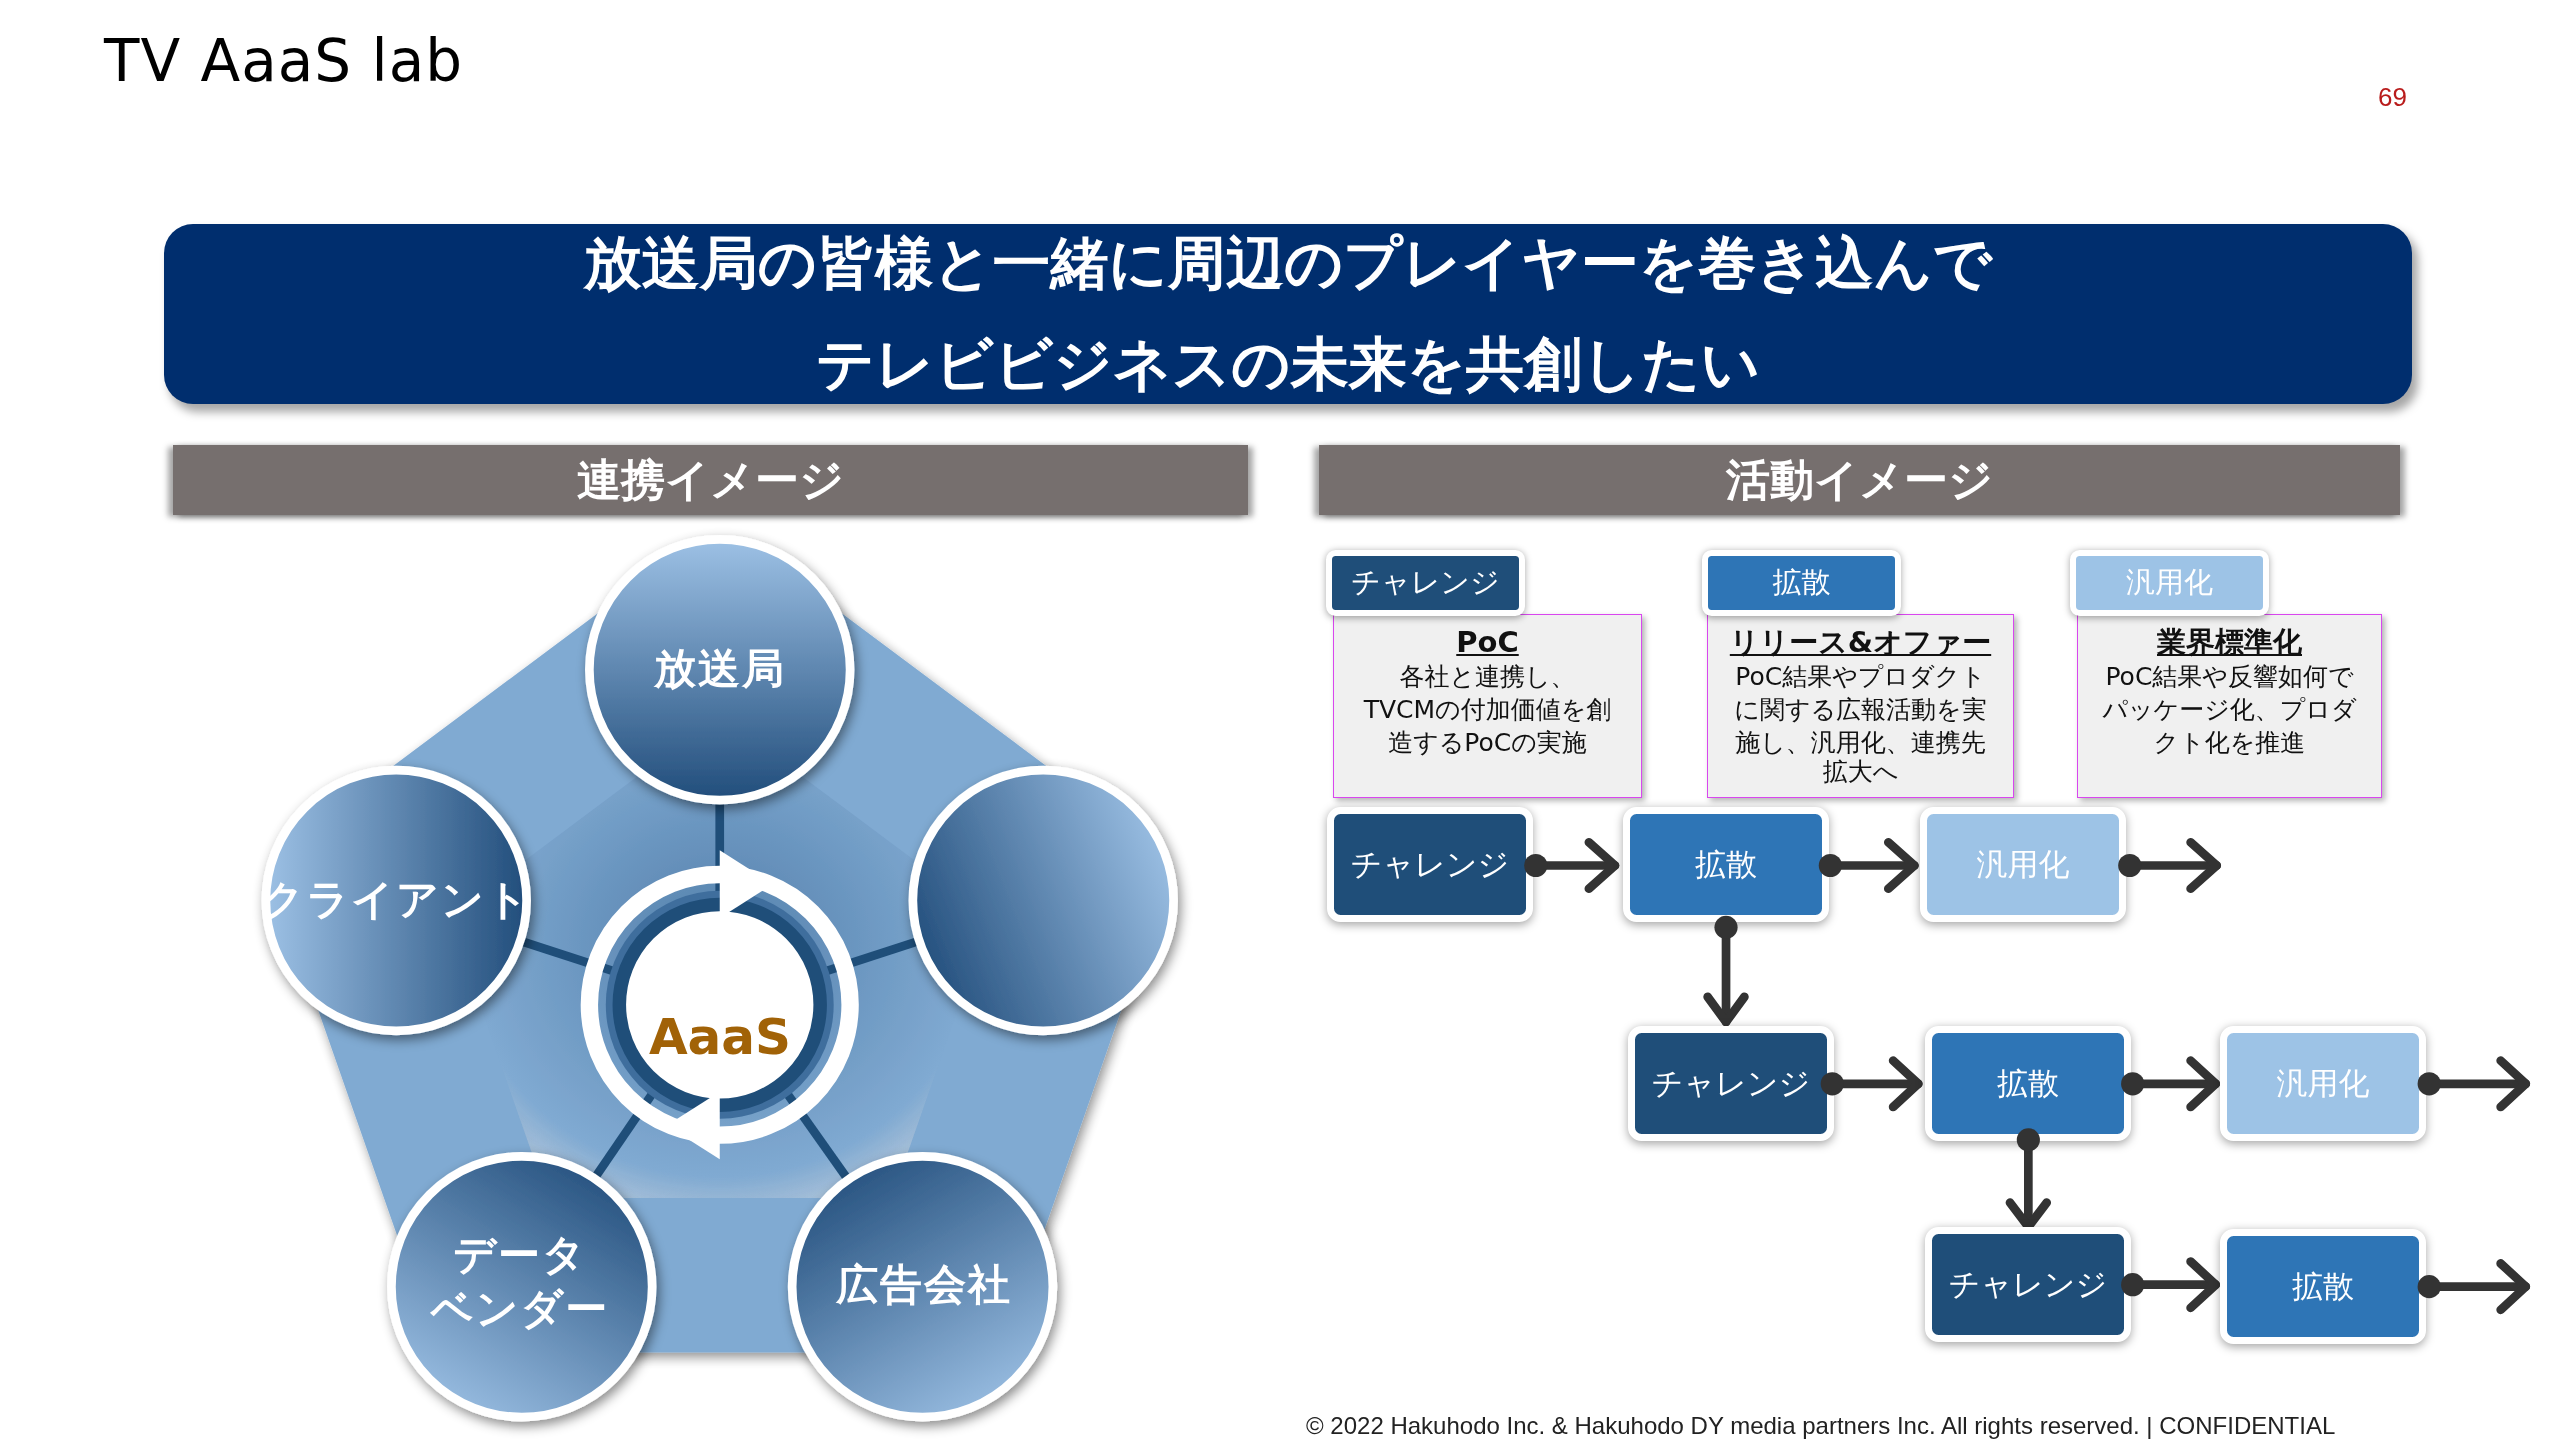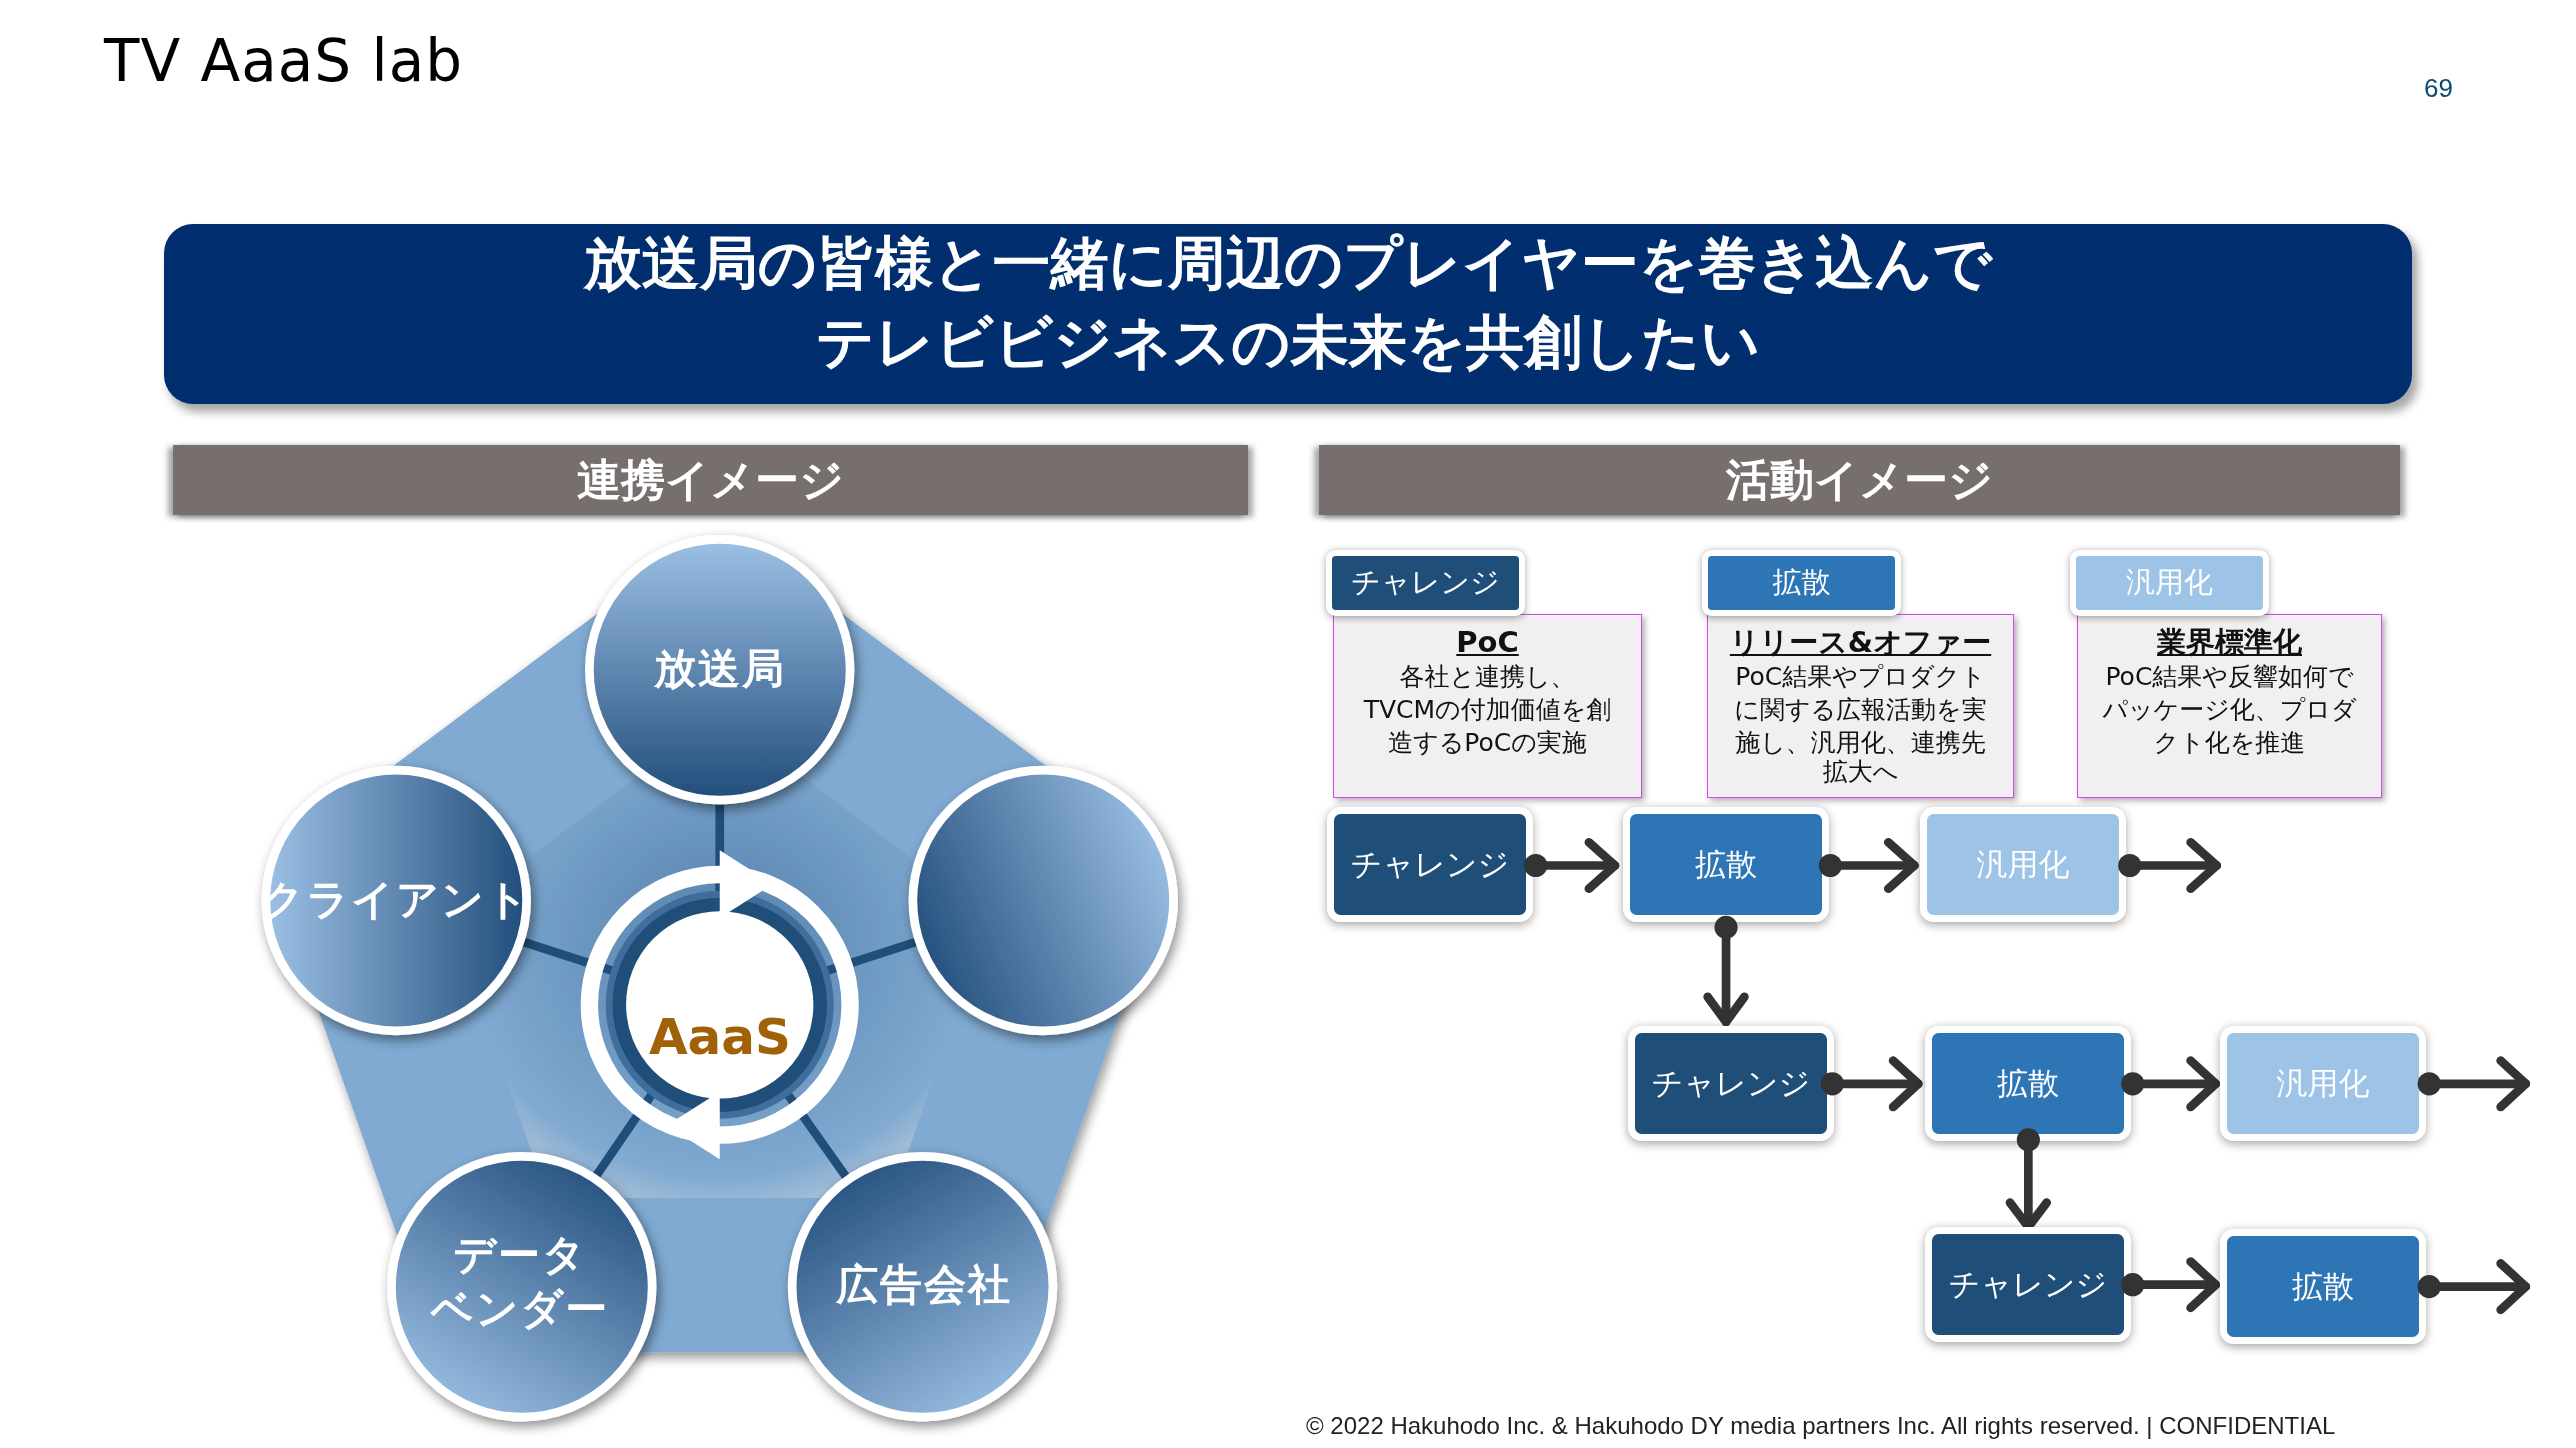--- a/index.html
+++ b/index.html
@@ -1,24 +1,24 @@
 <!DOCTYPE html>
 <html><head>
 <meta charset="utf-8">
 <style>
   html, body { margin:0; padding:0; }
   body { width:2576px; height:1449px; position:relative; background:#ffffff; overflow:hidden;
          font-family:"DejaVu Sans", "Liberation Sans", sans-serif; }
   .abs { position:absolute; }
   #title { left:104px; top:27px; font-size:58px; font-weight:normal; color:#000; letter-spacing:1px;
            font-family:"DejaVu Sans", sans-serif; }
-  #page-num { left:2378px; top:73px; font-size:26px; color:#0c4a6e; font-family:"Liberation Sans", sans-serif;margin-left:46px; }
+  #page-num { left:2378px; top:82px; font-size:26px; color:#b91c1c; font-family:"Liberation Sans", sans-serif; }
   #banner { left:164px; top:224px; width:2248px; height:180px; background:#002e6e; border-radius:29px;
             box-shadow:5.8px 7.7px 9.7px rgba(0,0,0,0.35); display:flex; flex-direction:column;
-            align-items:center; justify-content:flex-start; color:#fff; font-size:58px; font-weight:bold; line-height:79px; }
+            align-items:center; justify-content:space-between; color:#fff; font-size:58px; font-weight:bold; line-height:79px; }
   .section-header { top:445px; height:70px; background:#766f6e; color:#fff; font-size:44px; font-weight:bold;
                     display:flex; align-items:center; justify-content:center; box-shadow:-4.8px 1.9px 5.8px rgba(0,0,0,0.35), 4.8px 1.9px 5.8px rgba(0,0,0,0.35); }
   #hdr-left { left:173px; width:1075px; }
   #hdr-right { left:1319px; width:1081px; }
 
   
   #cycle-svg { left:0; top:522px; width:1256px; height:927px; }
   .node-label { position:absolute; color:#fff; font-weight:bold; font-size:42px; text-align:center; line-height:54px;
                 transform:translate(-50%,-50%); white-space:nowrap; letter-spacing:1.9px; }
   #aaas-label { position:absolute; transform:translate(-50%,-50%); font-size:50px; font-weight:bold; color:#a16207;

